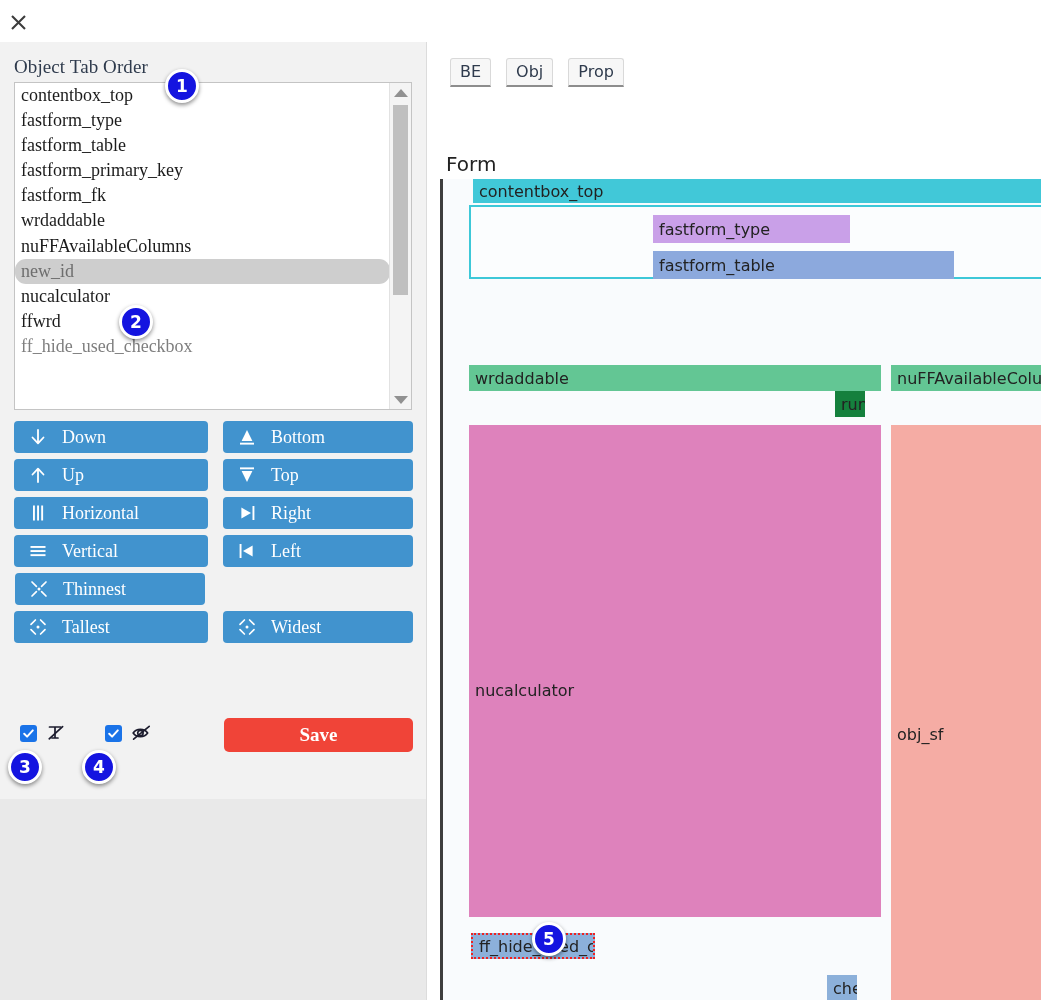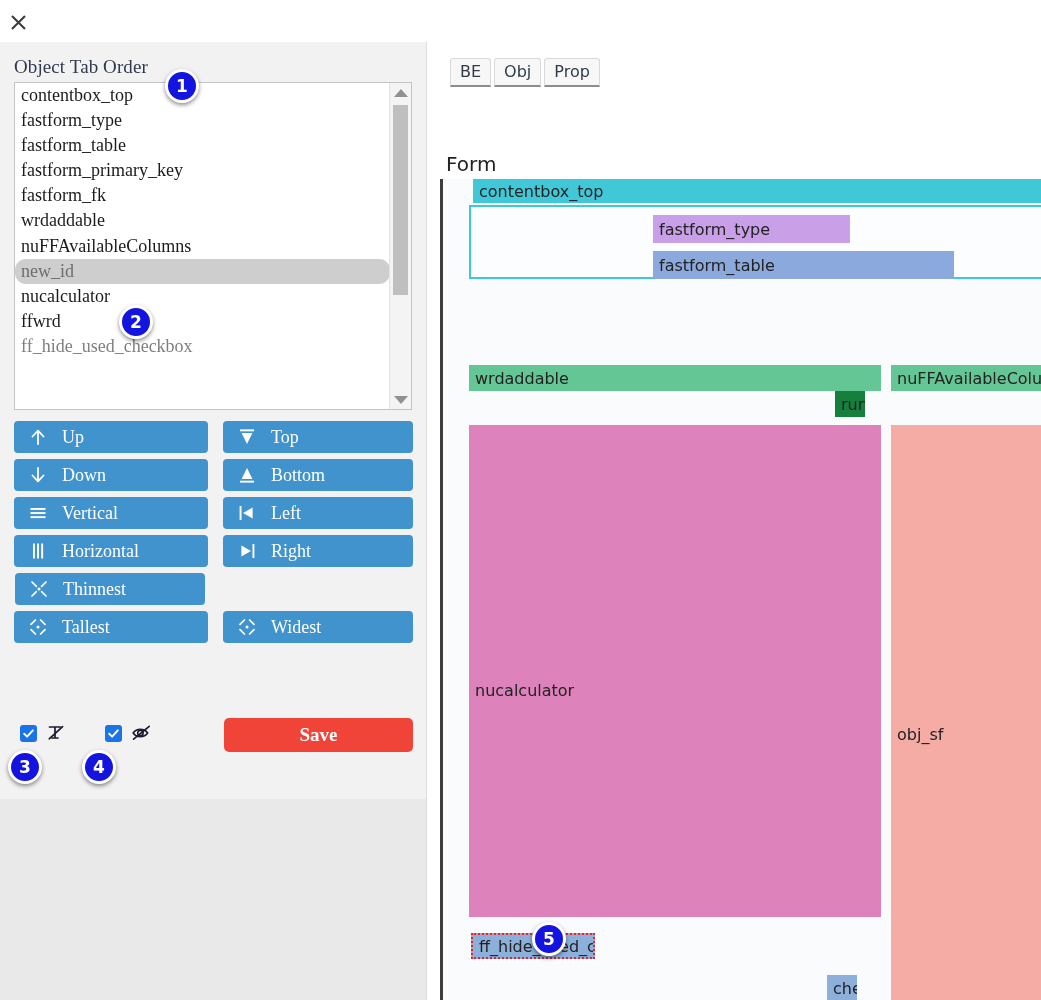--- a/index.html
+++ b/index.html
@@ -207,21 +207,21 @@
   #right-panel {
     position: absolute;
     left: 428px; top: 42px;
     width: 613px; height: 958px;
     background: #ffffff;
   }
   #tabs {
     position: absolute;
     left: 22px; top: 16px;
     display: flex;
-    gap: 3px;
+    gap: 15px;
   }
   .tab-chip {
     background: #f7f7f7;
     border: 1px solid #d9d9d9;
     border-bottom: 2px solid #8d8d8d;
     border-radius: 3px 3px 0 0;
     padding: 3px 9px 4px 9px;
     font-size: 16px;
     color: #2f3b4d;
     cursor: pointer;
@@ -313,52 +313,73 @@
         <span class="sb-arrow down"></span>
       </div>
     </div>
   </div>
 
   <div id="btn-grid">
       <div class="btn-row">
         <button class="act-btn col-a">
           <span class="bi">
             <svg width="22" height="22" viewBox="0 0 22 22" aria-hidden="true">
+              <path d="M11 4 L11 17 M5.5 11.5 L11 17.4 L16.5 11.5" stroke="#ffffff" stroke-width="1.8" fill="none" stroke-linecap="round" stroke-linejoin="round"></path>
+            </svg>
+          </span>
+          <span class="bl">Down</span>
+        </button>
+        <button class="act-btn col-b">
+          <span class="bi">
+            <svg width="22" height="22" viewBox="0 0 22 22" aria-hidden="true">
+              <rect x="4" y="16.7" width="14" height="1.9" fill="#ffffff"></rect>
+              <path d="M5.6 15 L16.4 15 L11 4 Z" fill="#ffffff"></path>
+            </svg>
+          </span>
+          <span class="bl">Bottom</span>
+        </button>
+      </div>
+      <div class="btn-row">
+        <button class="act-btn col-a">
+          <span class="bi">
+            <svg width="22" height="22" viewBox="0 0 22 22" aria-hidden="true">
               <path d="M11 18 L11 5 M5.5 10.5 L11 4.6 L16.5 10.5" stroke="#ffffff" stroke-width="1.8" fill="none" stroke-linecap="round" stroke-linejoin="round"></path>
             </svg>
           </span>
           <span class="bl">Up</span>
         </button>
         <button class="act-btn col-b">
           <span class="bi">
             <svg width="22" height="22" viewBox="0 0 22 22" aria-hidden="true">
               <rect x="4" y="3.4" width="14" height="1.9" fill="#ffffff"></rect>
               <path d="M5.6 7 L16.4 7 L11 18 Z" fill="#ffffff"></path>
             </svg>
           </span>
           <span class="bl">Top</span>
         </button>
       </div>
       <div class="btn-row">
         <button class="act-btn col-a">
           <span class="bi">
             <svg width="22" height="22" viewBox="0 0 22 22" aria-hidden="true">
-              <path d="M11 4 L11 17 M5.5 11.5 L11 17.4 L16.5 11.5" stroke="#ffffff" stroke-width="1.8" fill="none" stroke-linecap="round" stroke-linejoin="round"></path>
-            </svg>
-          </span>
-          <span class="bl">Down</span>
+              <rect x="6" y="3.5" width="1.9" height="15" fill="#ffffff"></rect>
+              <rect x="10.1" y="3.5" width="1.9" height="15" fill="#ffffff"></rect>
+              <rect x="14.2" y="3.5" width="1.9" height="15" fill="#ffffff"></rect>
+            </svg>
+          </span>
+          <span class="bl">Horizontal</span>
         </button>
         <button class="act-btn col-b">
           <span class="bi">
             <svg width="22" height="22" viewBox="0 0 22 22" aria-hidden="true">
-              <rect x="4" y="16.7" width="14" height="1.9" fill="#ffffff"></rect>
-              <path d="M5.6 15 L16.4 15 L11 4 Z" fill="#ffffff"></path>
-            </svg>
-          </span>
-          <span class="bl">Bottom</span>
+              <rect x="16.5" y="4" width="1.9" height="14" fill="#ffffff"></rect>
+              <path d="M5.4 5.6 L5.4 16.4 L15 11 Z" fill="#ffffff"></path>
+            </svg>
+          </span>
+          <span class="bl">Right</span>
         </button>
       </div>
       <div class="btn-row">
         <button class="act-btn col-a">
           <span class="bi">
             <svg width="22" height="22" viewBox="0 0 22 22" aria-hidden="true">
               <rect x="3.5" y="6" width="15" height="1.9" fill="#ffffff"></rect>
               <rect x="3.5" y="10.1" width="15" height="1.9" fill="#ffffff"></rect>
               <rect x="3.5" y="14.2" width="15" height="1.9" fill="#ffffff"></rect>
             </svg>
@@ -366,41 +387,20 @@
           <span class="bl">Vertical</span>
         </button>
         <button class="act-btn col-b">
           <span class="bi">
             <svg width="22" height="22" viewBox="0 0 22 22" aria-hidden="true">
               <rect x="3.6" y="4" width="1.9" height="14" fill="#ffffff"></rect>
               <path d="M16.6 5.6 L16.6 16.4 L7 11 Z" fill="#ffffff"></path>
             </svg>
           </span>
           <span class="bl">Left</span>
-        </button>
-      </div>
-      <div class="btn-row">
-        <button class="act-btn col-a">
-          <span class="bi">
-            <svg width="22" height="22" viewBox="0 0 22 22" aria-hidden="true">
-              <rect x="6" y="3.5" width="1.9" height="15" fill="#ffffff"></rect>
-              <rect x="10.1" y="3.5" width="1.9" height="15" fill="#ffffff"></rect>
-              <rect x="14.2" y="3.5" width="1.9" height="15" fill="#ffffff"></rect>
-            </svg>
-          </span>
-          <span class="bl">Horizontal</span>
-        </button>
-        <button class="act-btn col-b">
-          <span class="bi">
-            <svg width="22" height="22" viewBox="0 0 22 22" aria-hidden="true">
-              <rect x="16.5" y="4" width="1.9" height="14" fill="#ffffff"></rect>
-              <path d="M5.4 5.6 L5.4 16.4 L15 11 Z" fill="#ffffff"></path>
-            </svg>
-          </span>
-          <span class="bl">Right</span>
         </button>
       </div>
       <div class="btn-row">
         <button class="act-btn col-b">
           <span class="bi">
             <svg width="22" height="22" viewBox="0 0 22 22" aria-hidden="true">
               <path d="M4 4 L8.4 8.4 M18 4 L13.6 8.4 M4 18 L8.4 13.6 M18 18 L13.6 13.6" stroke="#ffffff" stroke-width="1.7" fill="none" stroke-linecap="round"></path>
               <circle cx="11" cy="11" r="1.5" fill="#ffffff"></circle>
             </svg>
           </span>

